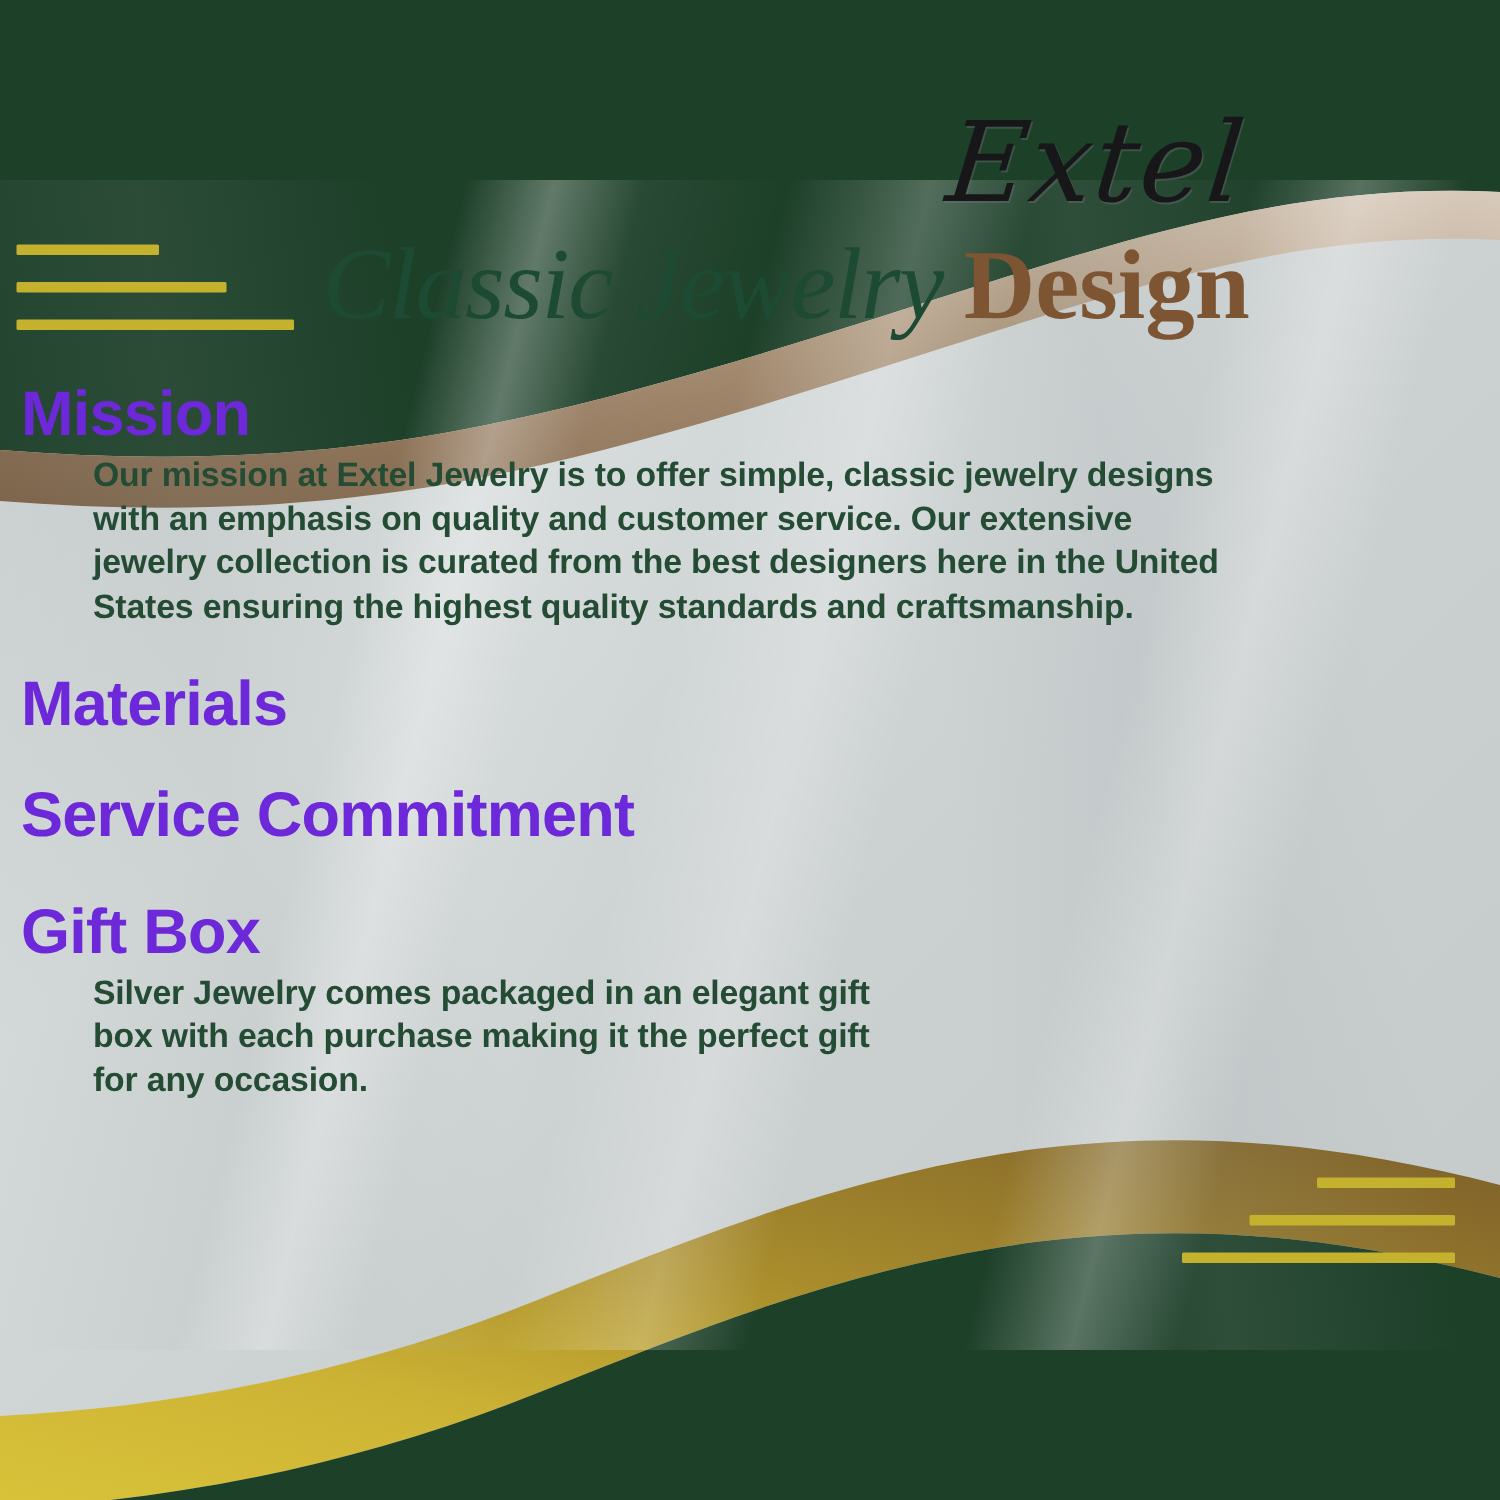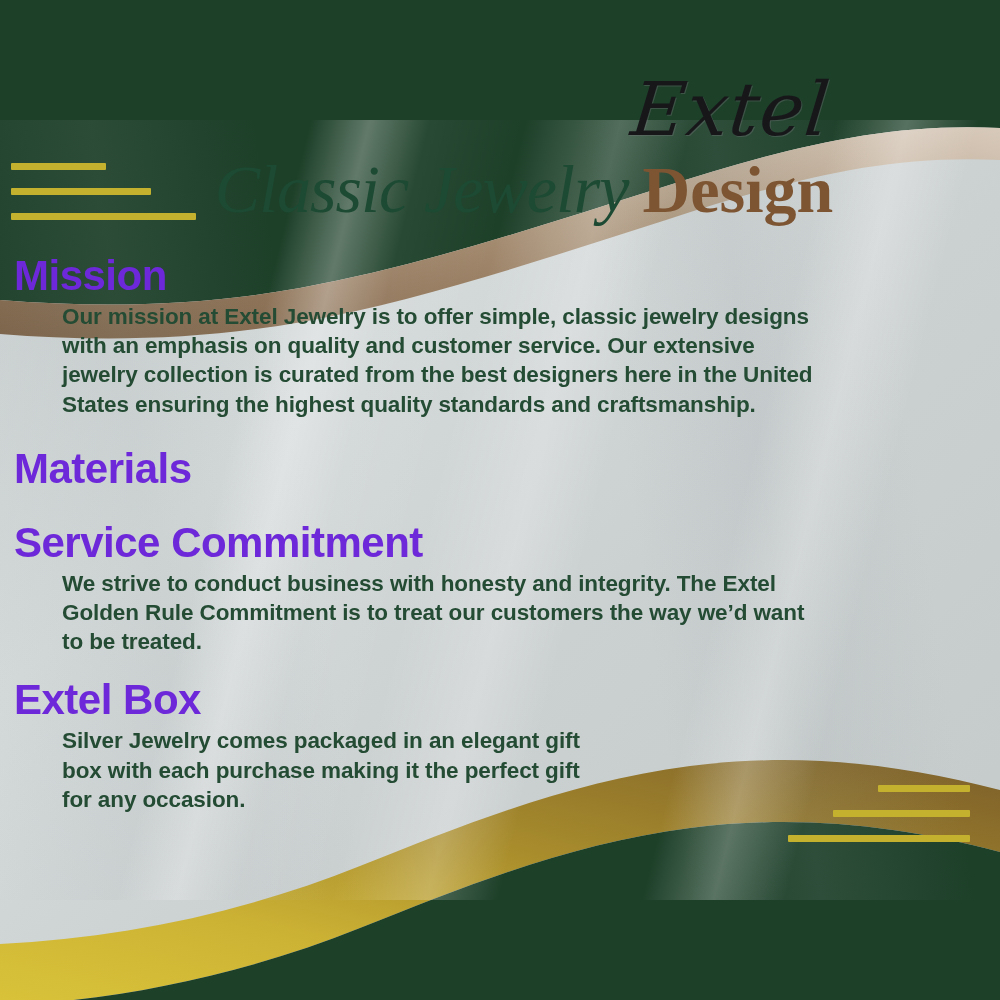--- a/index.html
+++ b/index.html
@@ -137,21 +137,21 @@
     margin: 0 34px 0 62px;
     font-family: "Liberation Sans", sans-serif;
     font-weight: 600;
     font-size: 22.5px;
     line-height: 1.30;
     color: #244b33;
     letter-spacing: -0.1px;
   }
   .sec-mission   { margin-bottom: 26px; }
   .sec-materials { margin-bottom: 26px; }
-  .sec-service   { margin-bottom: 20px; }
+  .sec-service   { margin-bottom: 30px; }
   .sec-giftbox   { margin-bottom: 0; }
   .sec-giftbox .section-body { margin-right: 240px; }
 </style>
 </head>
 <body>
 
 <div id="poster">
 
   <div class="bg-layer">
     <svg class="bg-svg" width="1000" height="1000" viewBox="0 0 1000 1000" xmlns="http://www.w3.org/2000/svg" aria-hidden="true">
@@ -235,22 +235,21 @@
       <h2 class="section-heading">Mission</h2>
       <p class="section-body">Our mission at Extel Jewelry is to offer simple, classic jewelry designs with an emphasis on quality and customer service. Our extensive jewelry collection is curated from the best designers here in the United States ensuring the highest quality standards and craftsmanship.</p>
     </div>
 
     <div class="section sec-materials">
       <h2 class="section-heading">Materials</h2>
     </div>
 
     <div class="section sec-service">
       <h2 class="section-heading">Service Commitment</h2>
-      <p class="section-body">We strive to conduct business with honesty and integrity. The Extel Golden Rule Commitment is to treat our customers the way we’d want to be treated.</p>
     </div>
 
     <div class="section sec-giftbox">
-      <h2 class="section-heading">Extel Box</h2>
+      <h2 class="section-heading">Gift Box</h2>
       <p class="section-body">Silver Jewelry comes packaged in an elegant gift box with each purchase making it the perfect gift for any occasion.</p>
     </div>
 
   </div>
 </div>
 
 </body></html>

